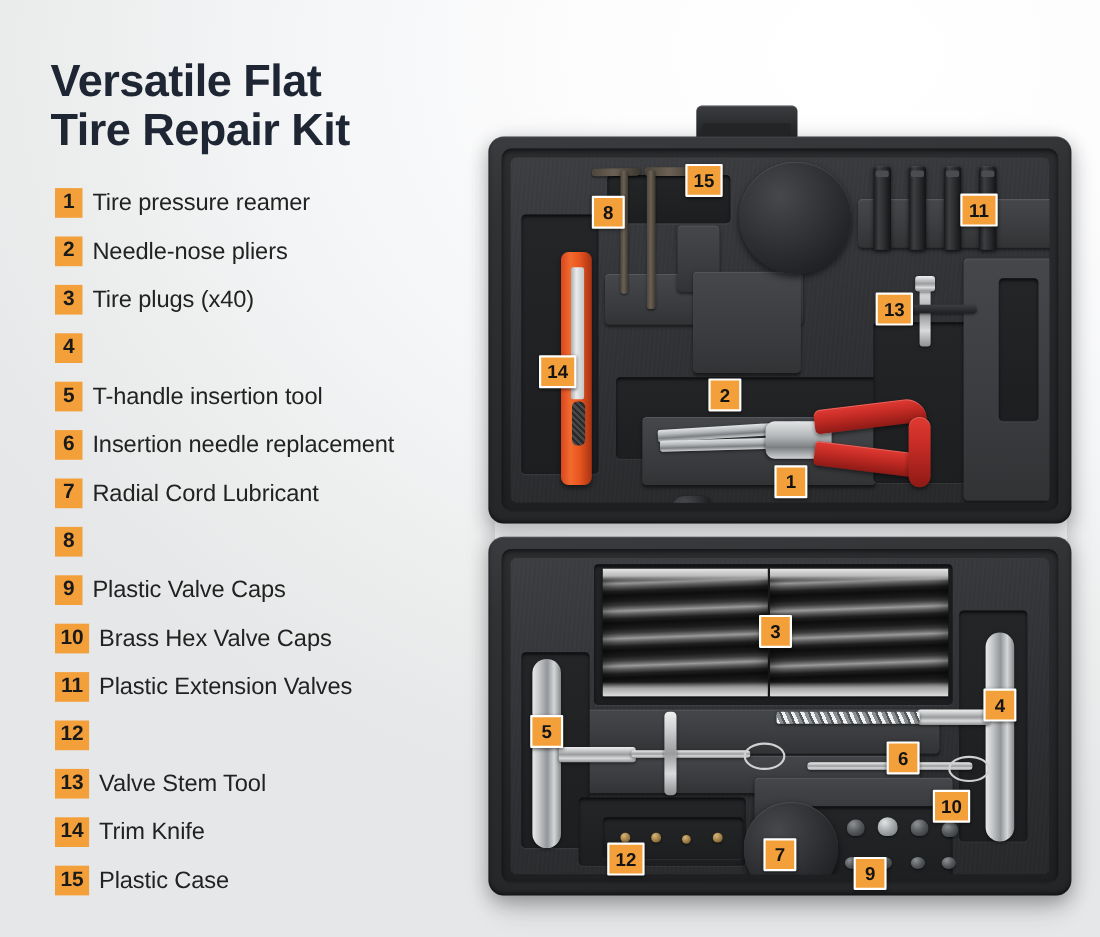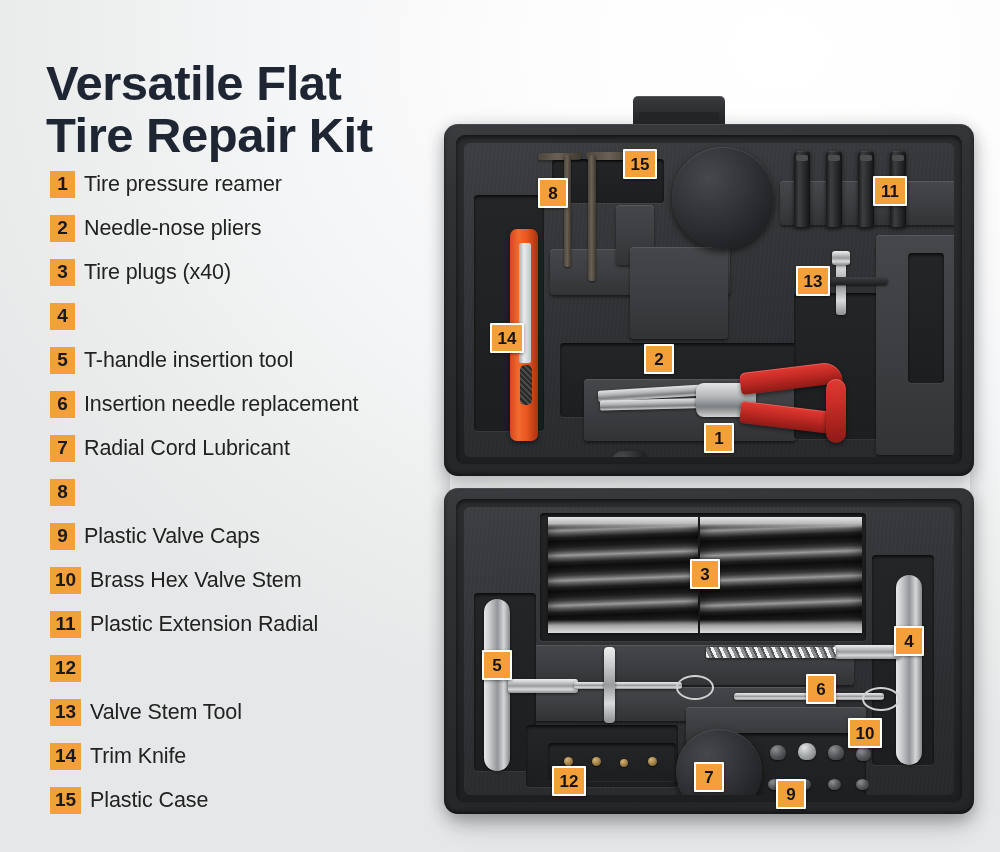--- a/index.html
+++ b/index.html
@@ -13,21 +13,21 @@
     background:
       radial-gradient(ellipse 900px 700px at 78% 6%, #ffffff 0%, #fdfdfe 26%, #f4f5f6 58%, #eceded 80%, #e6e7e8 100%),
       linear-gradient(140deg,#fdfdfd 0%,#f6f7f7 45%,#e7e8e9 100%);
   }
 
   
   #title{
     position:absolute;left:46px;top:26px;width:420px;
     color:#1e2533;
     font-weight:bold;
-    font-size:49px;
+    font-size:41px;
     line-height:0.98;
     letter-spacing:-0.5px;
   }
   #title .l{display:block;white-space:nowrap;}
   #title .l2{margin-top:4px;}
 
   #feature-list{
     position:absolute;left:50px;top:162px;width:400px;
   }
   .feat{
@@ -283,25 +283,25 @@
     </div>
     <div class="feat">
       <span class="badge">8</span>
     </div>
     <div class="feat">
       <span class="badge">9</span>
       <span class="feat-label">Plastic Valve Caps</span>
     </div>
     <div class="feat">
       <span class="badge w2">10</span>
-      <span class="feat-label">Brass Hex Valve Stem</span>
+      <span class="feat-label">Brass Hex Valve Caps</span>
     </div>
     <div class="feat">
       <span class="badge w2">11</span>
-      <span class="feat-label">Plastic Extension Radial</span>
+      <span class="feat-label">Plastic Extension Valves</span>
     </div>
     <div class="feat">
       <span class="badge w2">12</span>
     </div>
     <div class="feat">
       <span class="badge w2">13</span>
       <span class="feat-label">Valve Stem Tool</span>
     </div>
     <div class="feat">
       <span class="badge w2">14</span>

